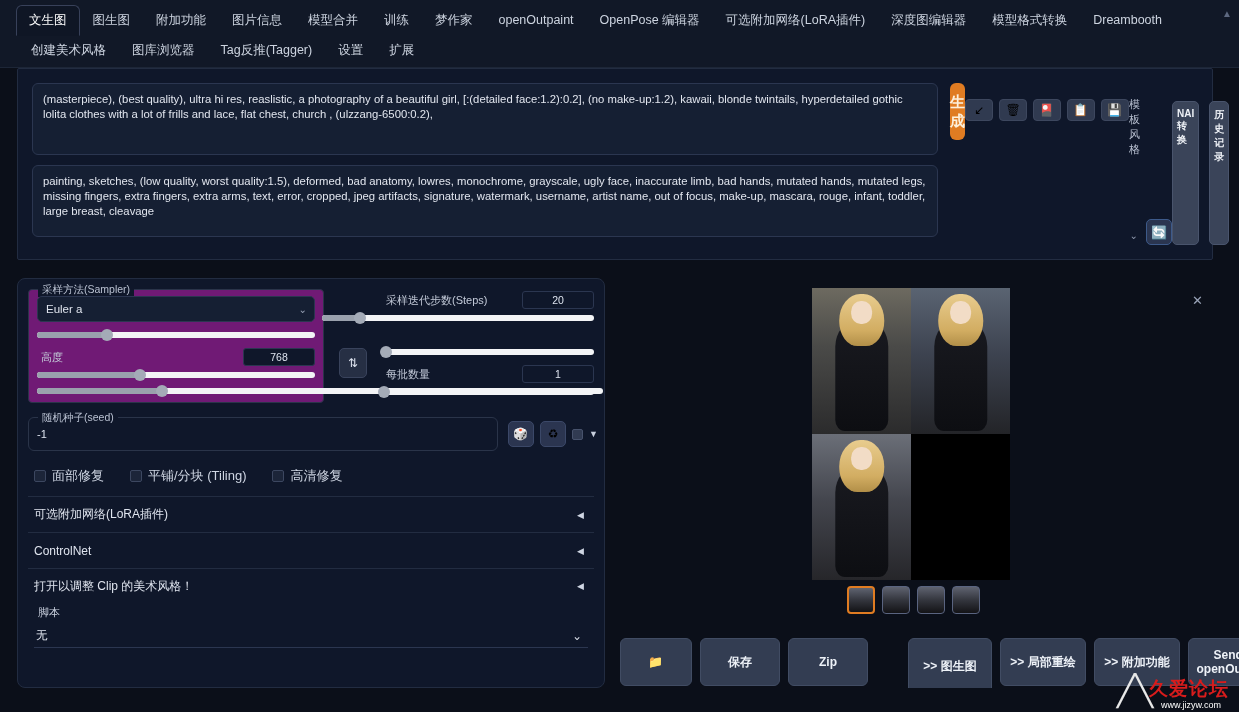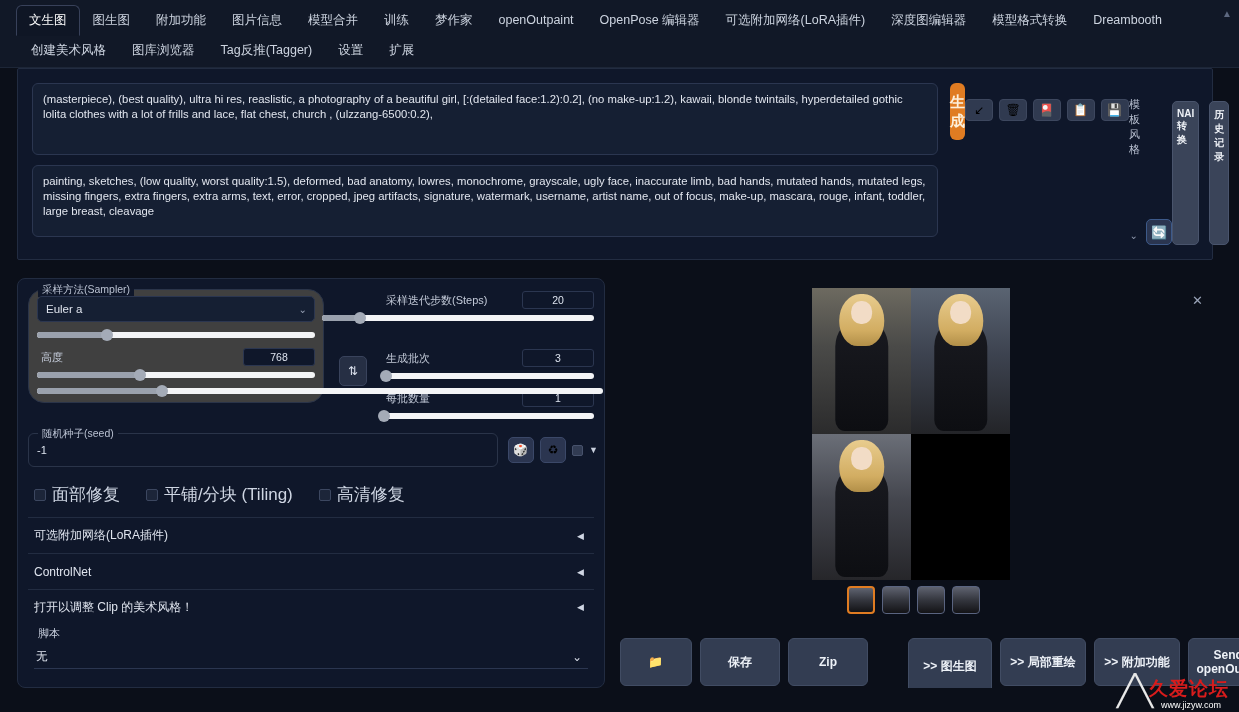--- a/index.html
+++ b/index.html
@@ -86,22 +86,22 @@
     cursor: pointer;
   }
 
   
   .settings {
     position: absolute; left: 17px; top: 278px; width: 588px; height: 410px;
     background: #0f172a; border: 1px solid #222c41; border-radius: 8px;
     padding: 10px 10px 0 10px;
   }
   .fieldset {
-    border: 1px solid #2a3449; border-radius: 16px; padding: 6px 8px 8px 8px;
-    position: relative; background: #404040;
+    border: 1px solid #2a3449; border-radius: 4px; padding: 6px 8px 8px 8px;
+    position: relative; background: #701a75;
   }
   .legend {
     position: absolute; top: -7px; left: 9px; background: #0f172a;
     padding: 0 4px; font-size: 10.5px; color: #b9c1d1;
   }
   .sampler-area { display: flex; gap: 10px; }
   .sampler-left { width: 296px; }
   .sampler-right { flex: 1; padding-top: 2px; }
 
   .selectbox {
@@ -155,21 +155,21 @@
   .seedbtn.recy { background: #2b3550; border: 1px solid #3b4868; }
   .minibox { width: 11px; height: 11px; background: #313b52; border: 1px solid #47526c; border-radius: 2px; }
   .minichev { color: #c8cfdd; font-size: 9px; }
 
   .checkrow { display: flex; gap: 26px; margin-top: 16px; padding-left: 6px; }
   .cbitem { display: flex; align-items: center; gap: 6px; cursor: pointer; }
   .cb {
     width: 12px; height: 12px; background: #1c2539; border: 1px solid #3c4760;
     border-radius: 2px;
   }
-  .cblabel { font-size: 17px; color: #cfd6e3; }
+  .cblabel { font-size: 13px; color: #cfd6e3; }
 
   .accordion {
     margin-top: 11px; border-top: 1px solid #222c41;
   }
   .accitem {
     height: 36px; display: flex; align-items: center; justify-content: space-between;
     padding: 0 10px 0 6px; border-bottom: 1px solid #222c41; cursor: pointer;
   }
   .acctitle { font-size: 12px; color: #dfe4ee; }
   .accarrow { color: #cfd6e3; font-size: 9px; }
@@ -373,24 +373,20 @@
           <span class="slider-label">采样迭代步数(Steps)</span>
           <span class="numbox">20</span>
         </div>
         <div class="track" style="width:272px;margin-left:-60px">
           <div class="fill" style="width:14%"></div>
           <div class="knob" style="left:14%"></div>
         </div>
       </div>
 
       <div class="slider-group" style="margin-top:28px">
-        <div class="slider-head">
-          <span class="slider-label">生成批次</span>
-          <span class="numbox">3</span>
-        </div>
         <div class="track">
           <div class="fill" style="width:2%"></div>
           <div class="knob" style="left:2%"></div>
         </div>
       </div>
 
       <div class="slider-group">
         <div class="slider-head">
           <span class="slider-label">每批数量</span>
           <span class="numbox">1</span>

